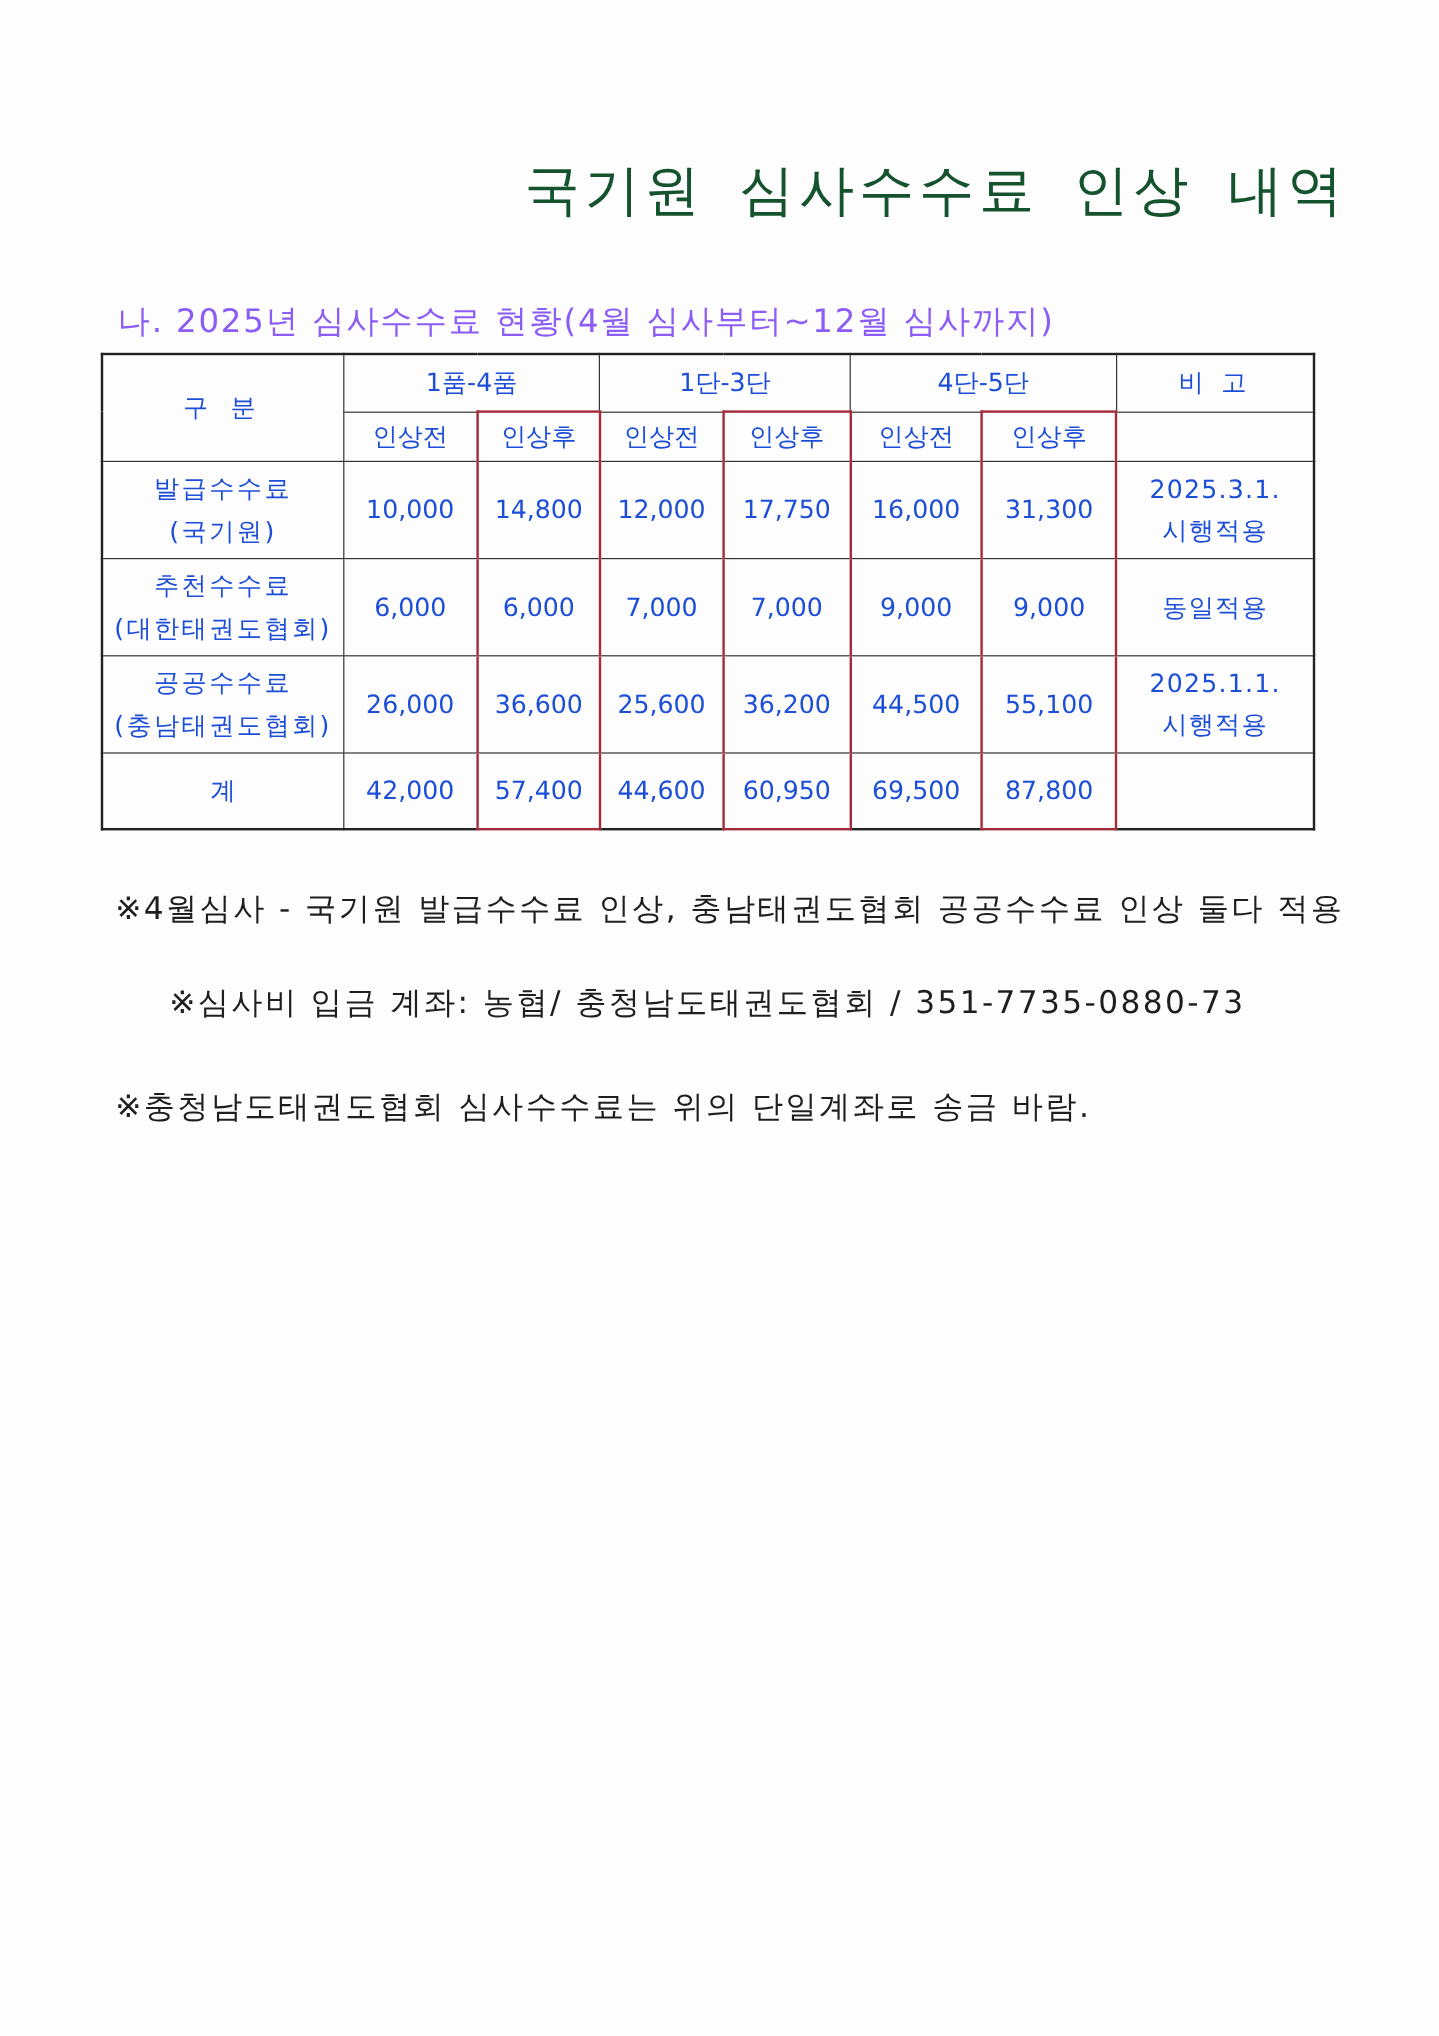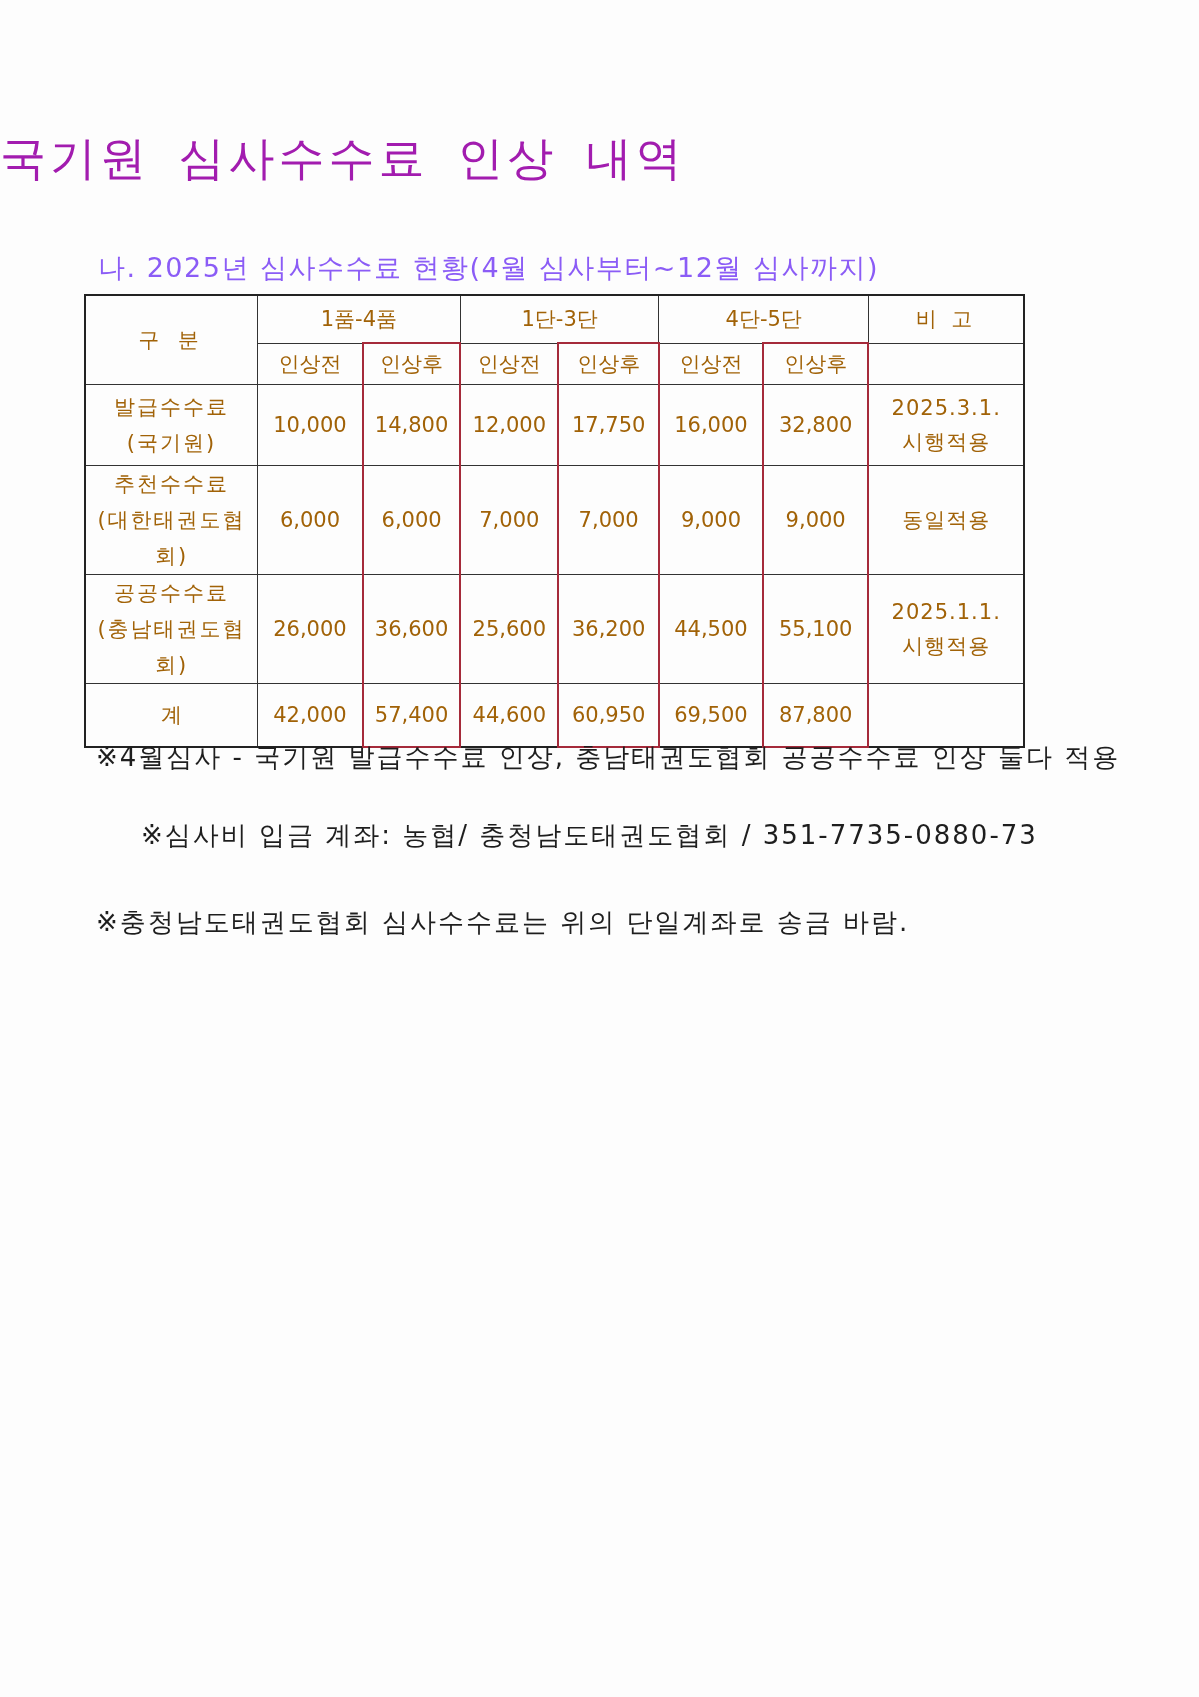--- a/index.html
+++ b/index.html
@@ -6,33 +6,33 @@
   body {
     width: 1199px; height: 1697px;
     background: #fdfdfd;
     font-family: "DejaVu Sans", "Liberation Sans", sans-serif;
     color: #222;
     position: relative;
     overflow: hidden;
   }
   .title {
     position: absolute; left: 0; width: 1123px; top: 128px;
-    text-align: left; font-size: 46px; letter-spacing: 4px;
-    color: #a21caf; word-spacing: 10px;
+    text-align: right; font-size: 46px; letter-spacing: 4px;
+    color: #14532d; word-spacing: 10px;
   }
   .subtitle {
     position: absolute; left: 98px; top: 250px;
     font-size: 27px; letter-spacing: 1.5px; color: #8b5cf6;
   }
   table.fees {
     position: absolute; left: 84px; top: 294px;
-    width: 941px;
+    width: 1012px;
     border-collapse: collapse;
     border: 2.5px solid #222;
-    font-size: 21px; color: #a16207;
+    font-size: 21px; color: #1d4ed8;
   }
   table.fees td, table.fees th {
     border: 1.5px solid #333;
     text-align: center; vertical-align: middle;
     font-weight: normal; padding: 0;
   }
   table.fees th { height: 46px; }
   table.fees tr.sub th { height: 40px; }
   table.fees tr.body td { height: 80px; }
   table.fees tr.total td { height: 62px; }
@@ -86,21 +86,21 @@
   <tr class="body">
     <td class="cat">
       <div>발급수수료</div>
       <div>(국기원)</div>
     </td>
     <td>10,000</td>
     <td class="hl">14,800</td>
     <td>12,000</td>
     <td class="hl">17,750</td>
     <td>16,000</td>
-    <td class="hl">32,800</td>
+    <td class="hl">31,300</td>
     <td class="note-cell">
       <div>2025.3.1.</div>
       <div>시행적용</div>
     </td>
   </tr>
 
   <tr class="body">
     <td class="cat">
       <div>추천수수료</div>
       <div>(대한태권도협회)</div>

